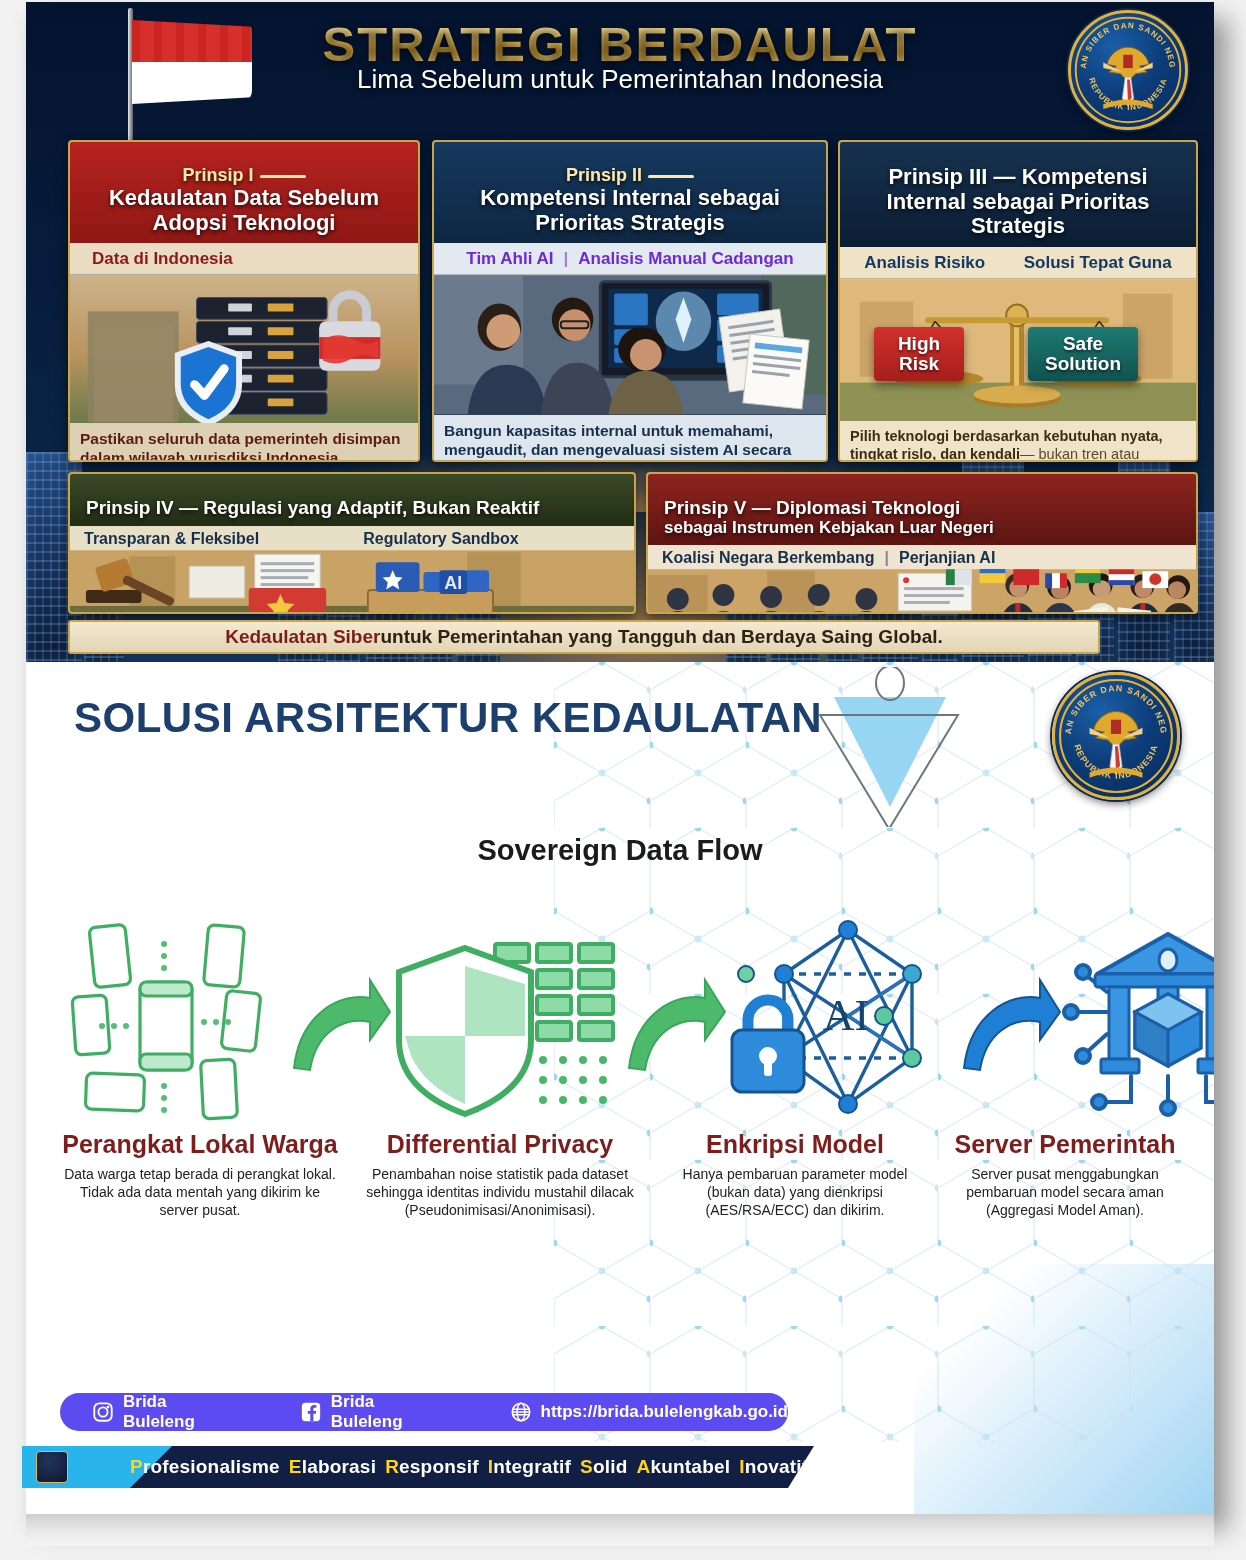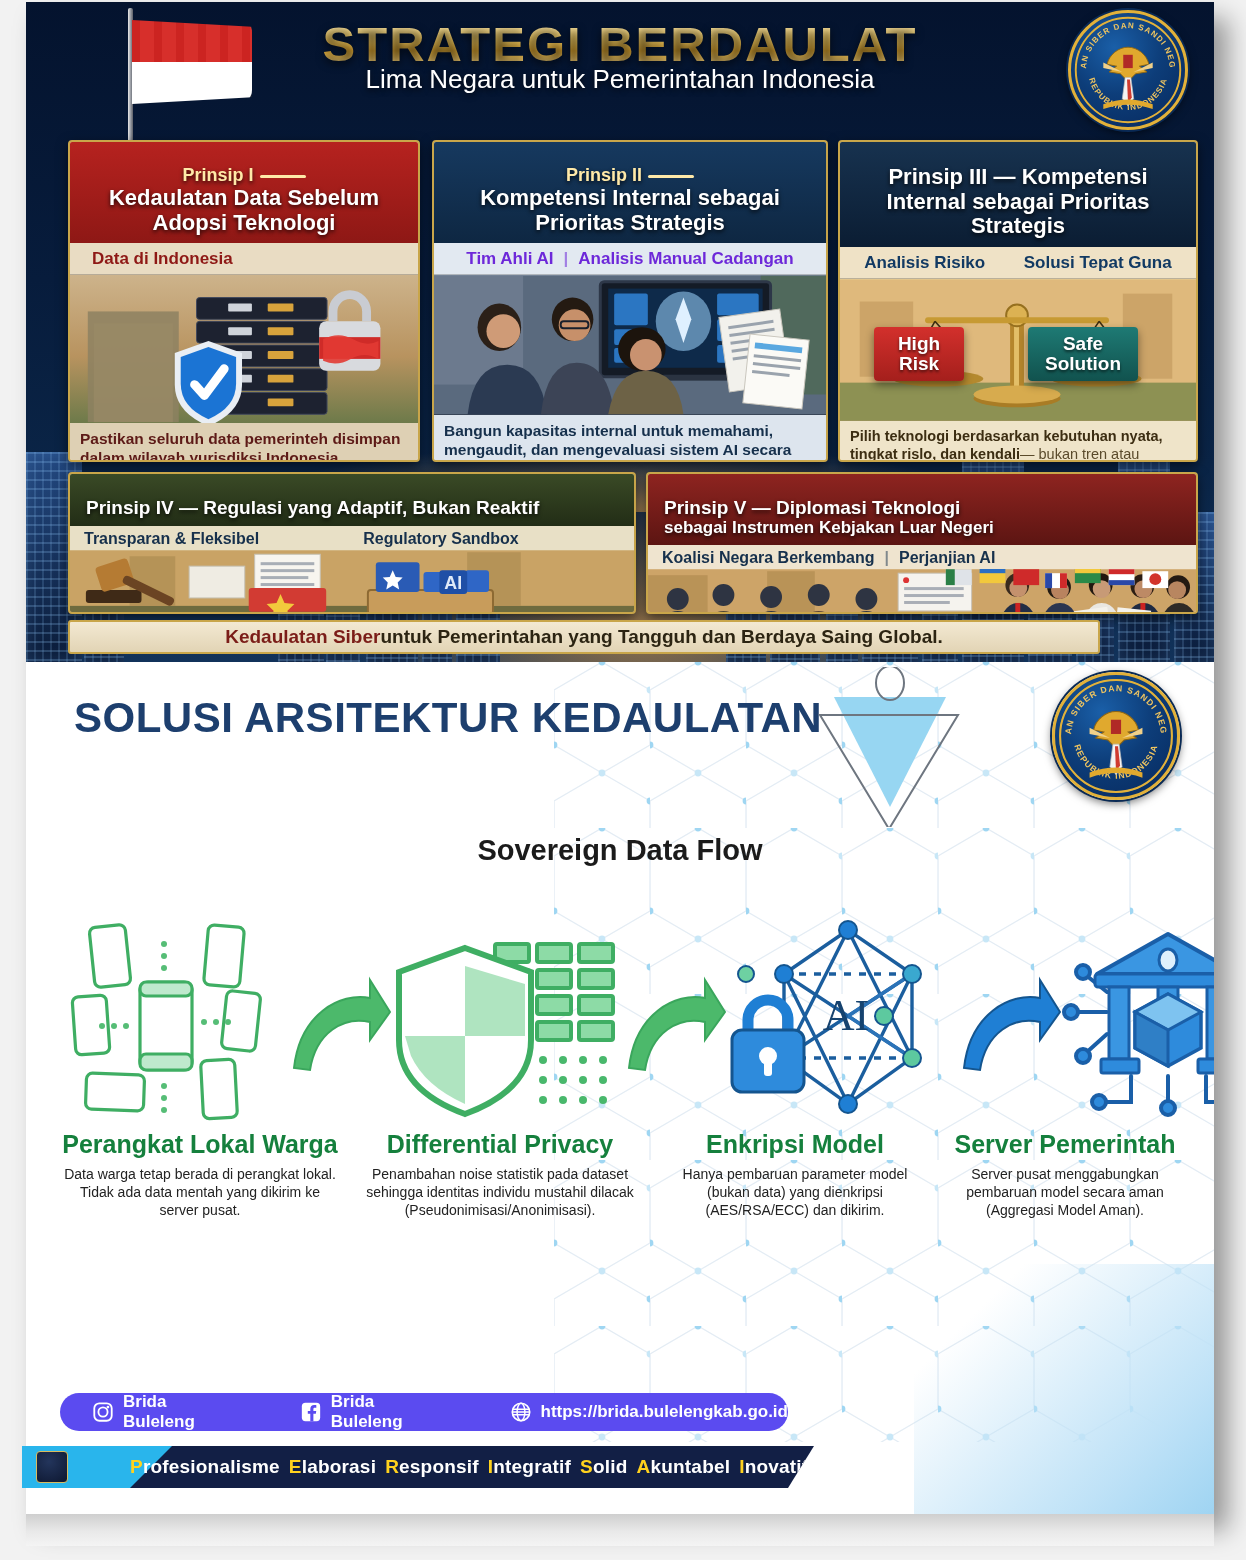--- a/index.html
+++ b/index.html
@@ -223,21 +223,21 @@
 
   .labels{
     position:absolute; left:24px; top:468px; width:1140px;
     display:flex;
   }
   .lab-col{ flex:1; padding:0 12px; text-align:center; }
   .lab-col.c1{ flex:0 0 300px; }
   .lab-col.c2{ flex:0 0 300px; }
   .lab-col.c3{ flex:0 0 290px; }
   .lab-col.c4{ flex:0 0 250px; }
-  .lab-title{ font-size:25px; font-weight:bold; color:#15803d; line-height:1.12; margin-bottom:8px;}
+  .lab-title{ font-size:25px; font-weight:bold; color:#7f1d1d; line-height:1.12; margin-bottom:8px;}
   .lab-desc{ font-size:14px; color:#222222; line-height:1.28; }
 
   
   .social-bar{
     position:absolute; left:60px; top:1393px;
     width:728px; height:38px;
     background:#5b4bf0; border-radius:19px;
     display:flex; align-items:center;
     color:#ffffff; font-weight:bold; font-size:17px;
   }
@@ -306,21 +306,21 @@
     <div class="bldg" style="left:1092px;width:52px;height:220px;"></div>
     <div class="bldg" style="left:1148px;width:40px;height:150px;"></div>
     <div class="glow-horizon"></div>
 
     <div class="flag-wrap">
       <div class="flag-pole"></div>
       <div class="flag-cloth"></div>
     </div>
 
     <div class="main-title">STRATEGI BERDAULAT</div>
-    <div class="sub-title">Lima Negara untuk Pemerintahan Indonesia</div>
+    <div class="sub-title">Lima Sebelum untuk Pemerintahan Indonesia</div>
 
     <div class="seal" style="left:1042px;top:8px;width:120px;height:120px;">
       <div class="seal-ring-text"></div>
       <svg viewBox="0 0 120 120" aria-hidden="true">
         <defs>
           <path id="arcTop" d="M 16 60 A 44 44 0 0 1 104 60" fill="none"></path>
           <path id="arcBot" d="M 18 60 A 42 42 0 0 0 102 60" fill="none"></path>
         </defs>
         <circle cx="60" cy="60" r="55" fill="none" stroke="#e2b13a" stroke-width="2"></circle>
         <text font-size="8.5" font-weight="bold" fill="#f0c560" letter-spacing="1.1">

